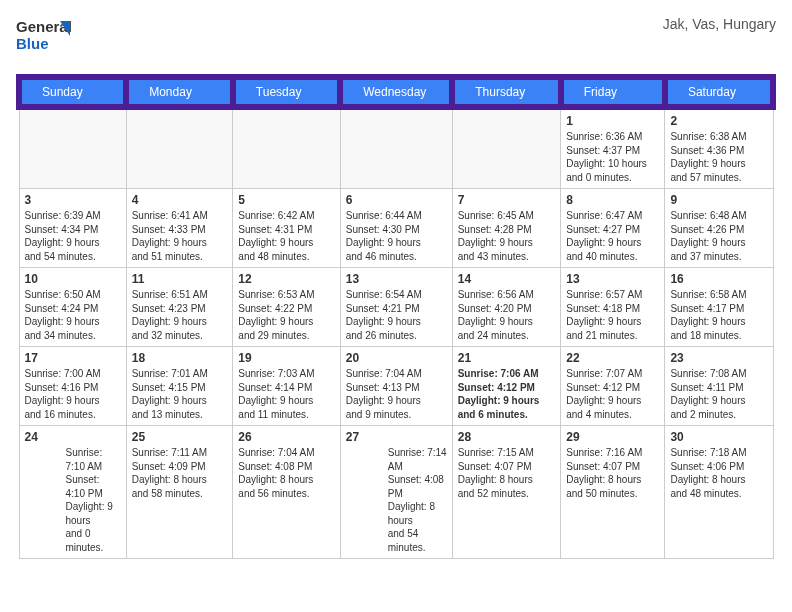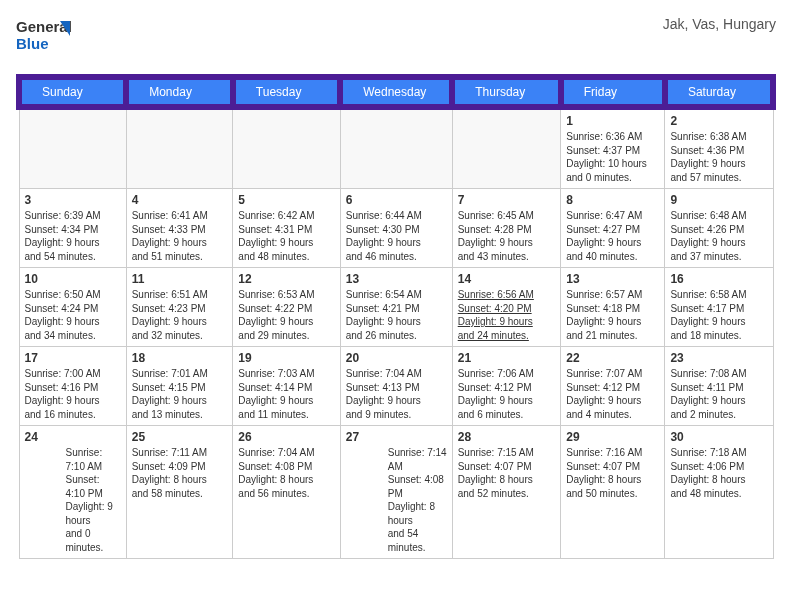--- a/index.html
+++ b/index.html
@@ -205,21 +205,21 @@
           </td>
           <td>
             <span class="day-num">13</span>
             <div class="day-info" style="white-space: pre-line;">Sunrise: 6:54 AM
 Sunset: 4:21 PM
 Daylight: 9 hours
 and 26 minutes.</div>
           </td>
           <td>
             <span class="day-num">14</span>
-            <div class="day-info" style="white-space: pre-line; text-decoration: underline;">Sunrise: 6:56 AM
+            <div class="day-info" style="white-space: pre-line;">Sunrise: 6:56 AM
 Sunset: 4:20 PM
 Daylight: 9 hours
 and 24 minutes.</div>
           </td>
           <td>
             <span class="day-num">13</span>
             <div class="day-info" style="white-space: pre-line;">Sunrise: 6:57 AM
 Sunset: 4:18 PM
 Daylight: 9 hours
 and 21 minutes.</div>
@@ -256,21 +256,21 @@
           </td>
           <td>
             <span class="day-num">20</span>
             <div class="day-info" style="white-space: pre-line;">Sunrise: 7:04 AM
 Sunset: 4:13 PM
 Daylight: 9 hours
 and 9 minutes.</div>
           </td>
           <td>
             <span class="day-num">21</span>
-            <div class="day-info" style="white-space: pre-line;">Sunrise: 7:06 AM
+            <div class="day-info" style="white-space: pre-line; font-weight: bold;">Sunrise: 7:06 AM
 Sunset: 4:12 PM
 Daylight: 9 hours
 and 6 minutes.</div>
           </td>
           <td>
             <span class="day-num">22</span>
             <div class="day-info" style="white-space: pre-line;">Sunrise: 7:07 AM
 Sunset: 4:12 PM
 Daylight: 9 hours
 and 4 minutes.</div>

